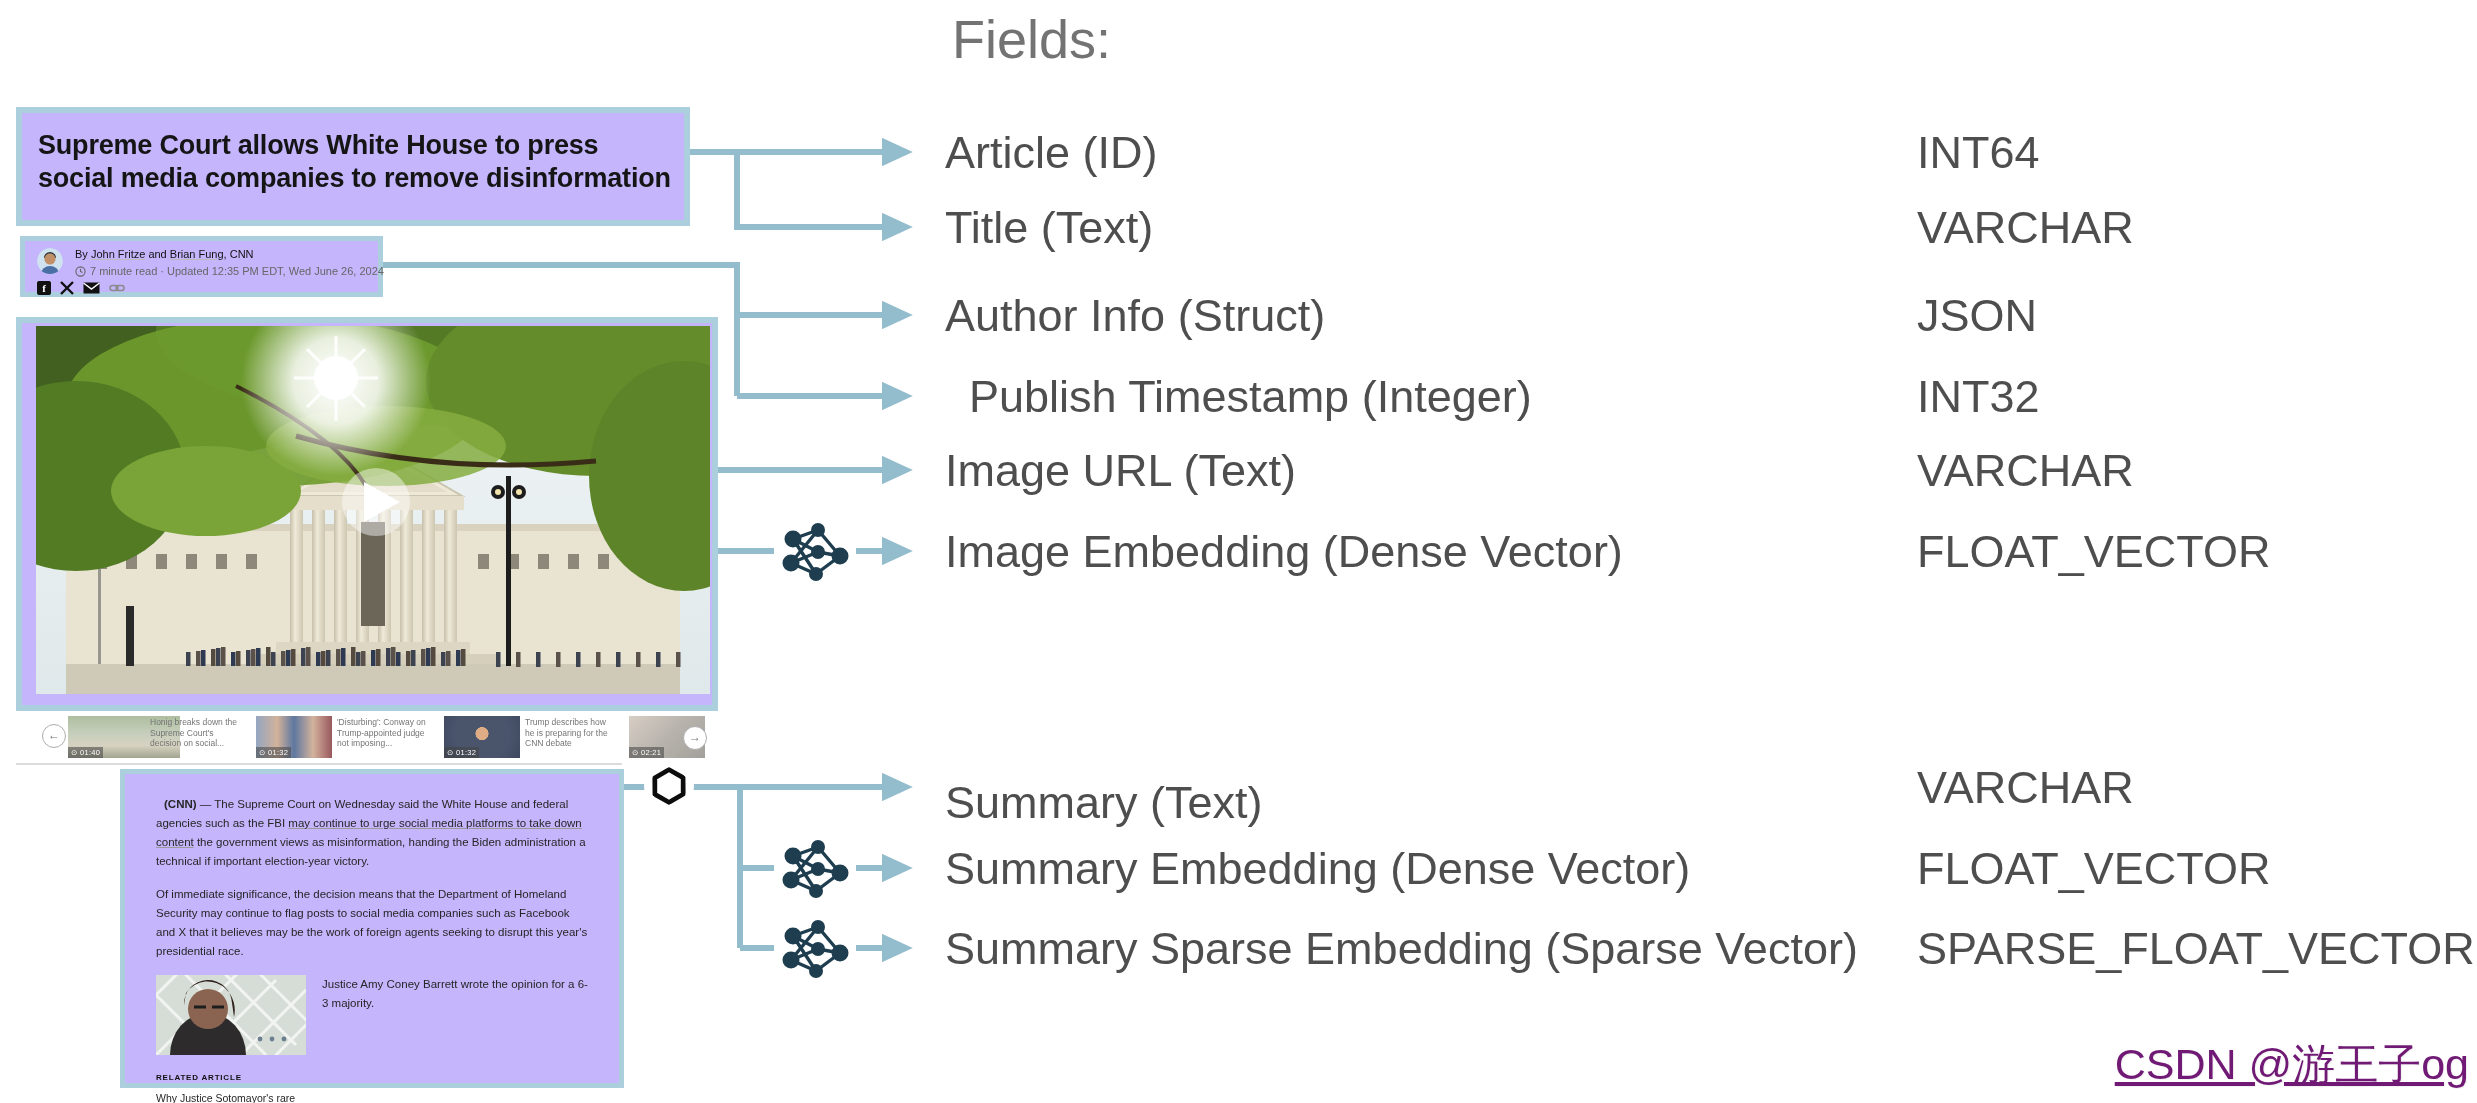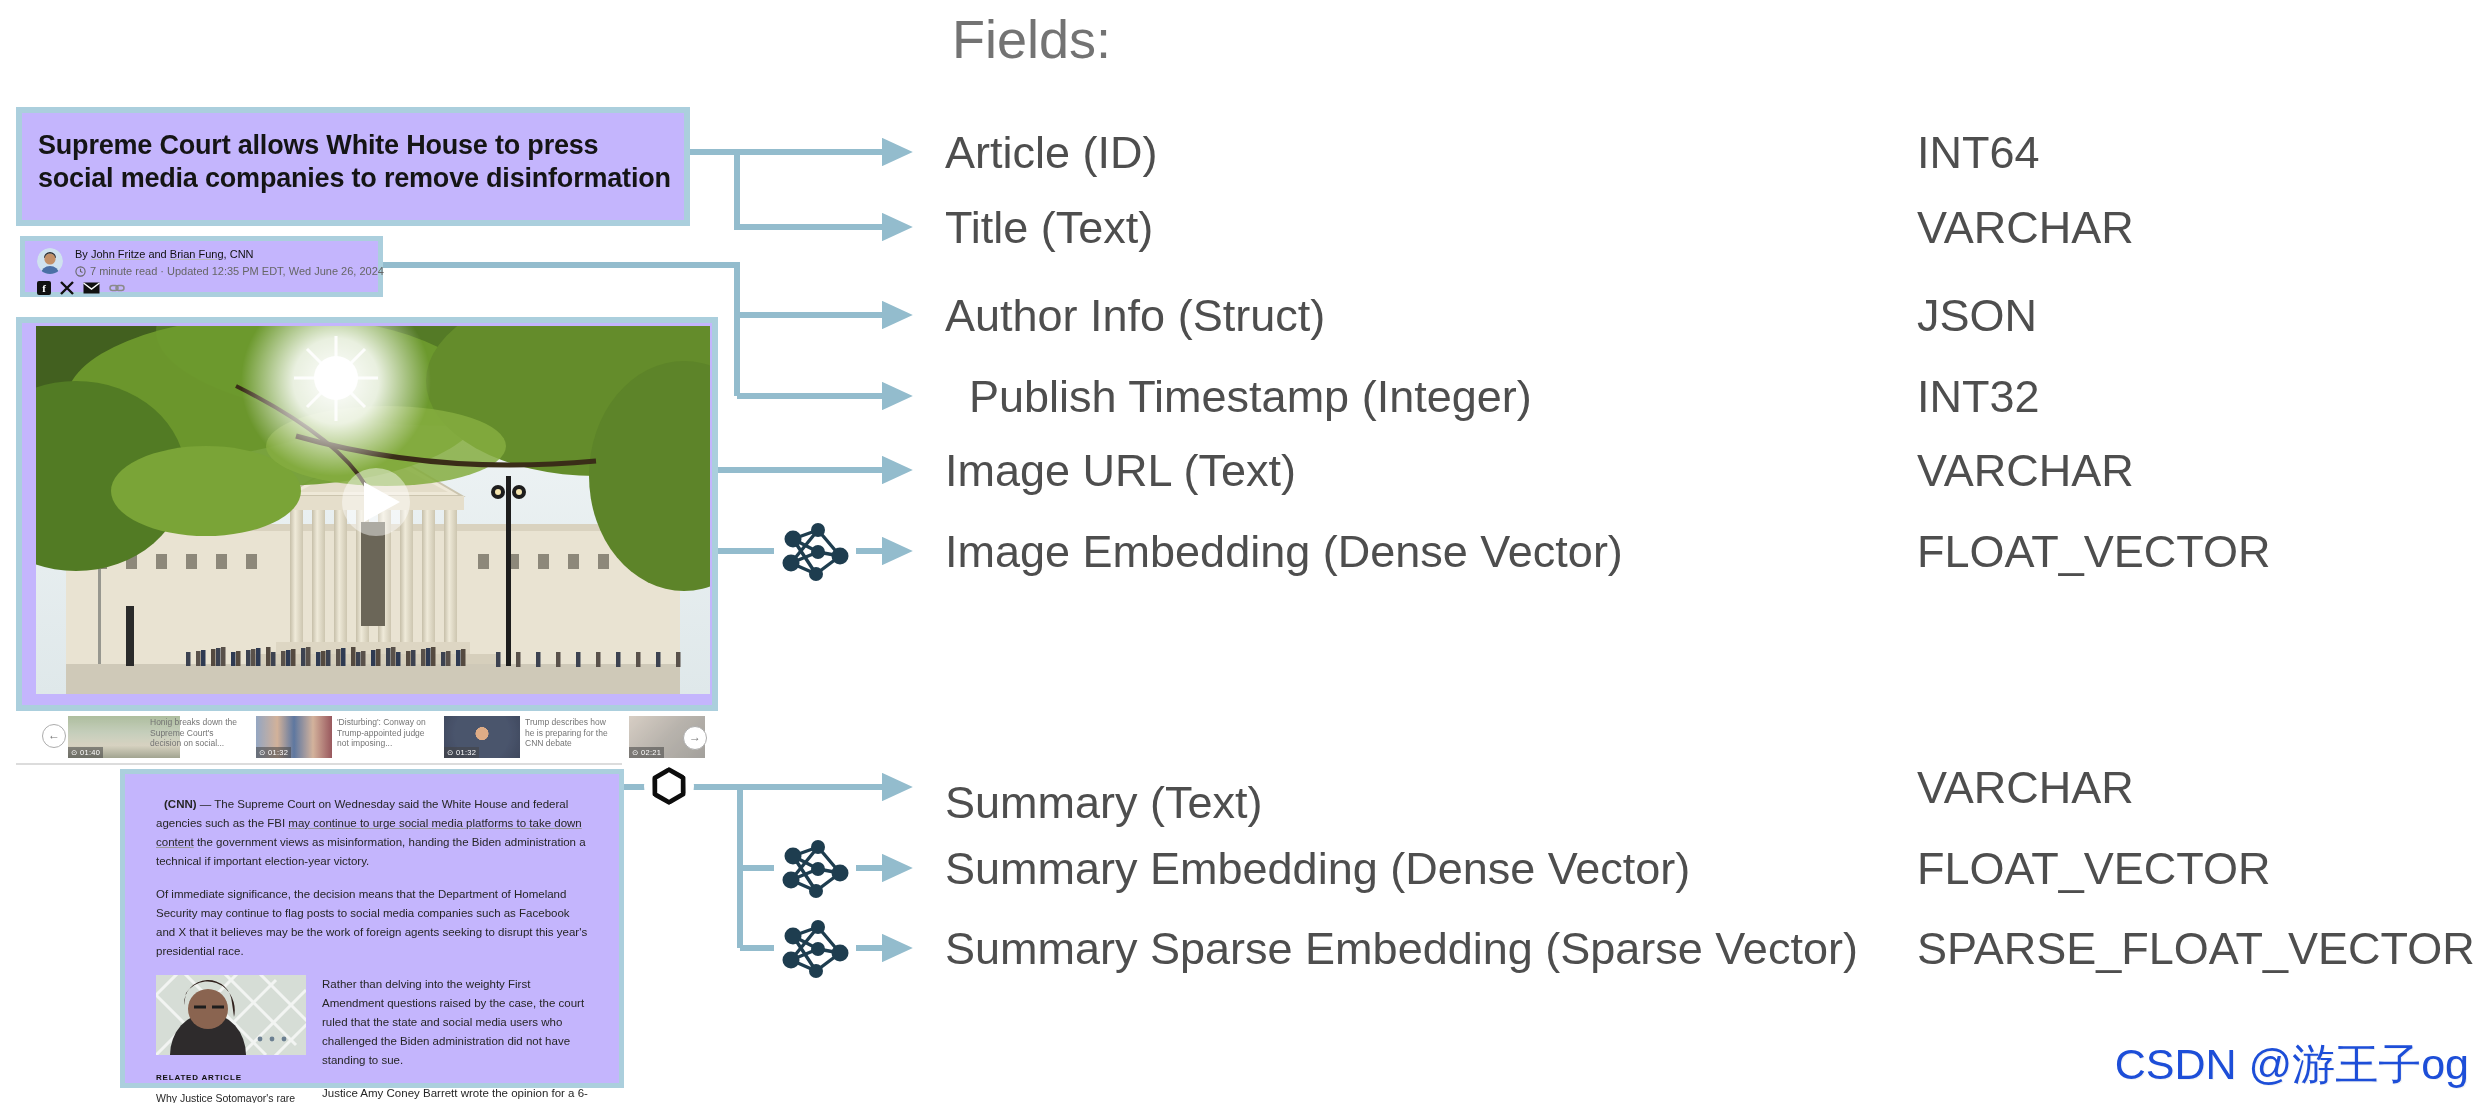--- a/index.html
+++ b/index.html
@@ -52,22 +52,22 @@
   .body-text{padding:21px 31px 0 31px;font-size:11.5px;line-height:19px;color:#262626;}
   .body-text p{margin:0 0 14px 0;}
   .body-text .lede{font-weight:bold;padding-left:8px;}
   .body-text .link{text-decoration:underline;text-decoration-color:#9a9a9a;}
   .two-col{display:flex;gap:14px;}
   .rel-col{width:152px;flex:0 0 152px;}
   .rel-label{font-size:8px;font-weight:bold;letter-spacing:.8px;color:#111;margin:7px 0 4px 0;}
   .rel-title{font-size:10.5px;line-height:15px;color:#262626;}
   .right-col{flex:1;}
 
-  .watermark{position:absolute;right:8px;top:1036px;font-size:43px;color:#1d4ed8;white-space:nowrap;
-             text-shadow:1px 1px 0 #f2f2f2;}
+  .watermark{position:absolute;right:8px;top:1036px;font-size:43px;color:#701a75;white-space:nowrap;
+             text-shadow:1px 1px 0 #f2f2f2;text-decoration:underline;}
 </style>
 </head>
 <body>
 
 <div class="canvas">
 
   <svg class="abs" style="left:0;top:0;z-index:1;" width="2477" height="1103" viewBox="0 0 2477 1103">
     <defs>
       <marker id="arrow" markerUnits="strokeWidth" markerWidth="5.4" markerHeight="4.8" refX="0.4" refY="2.4" orient="auto">
         <path d="M0,0 L5.2,2.4 L0,4.8 z" fill="#93bccd"></path>
@@ -412,21 +412,20 @@
             <path d="M28,30 a24,24 0 0 1 48,-2 l2,14 a30,30 0 0 0 -8,-28 a26,26 0 0 0 -40,4 z" fill="#30201c"></path>
             <path d="M38,32 h12 m6,0 h12" stroke="#1d1d1d" stroke-width="3"></path>
             <circle cx="104" cy="64" r="2.4" fill="#6b7f91"></circle>
               <circle cx="116" cy="64" r="2.4" fill="#6b7f91"></circle>
               <circle cx="128" cy="64" r="2.4" fill="#6b7f91"></circle>
           </svg>
           <div class="rel-label">RELATED ARTICLE</div>
           <div class="rel-title">Why Justice Sotomayor's rare reference to Dobbs may be a warning from liberals</div>
         </div>
         <div class="right-col">
-          <p>Rather than delving into the weighty First Amendment questions raised by the case, the court ruled that the state and social media users who challenged the Biden administration did not have standing to sue.</p>
           <p>Justice Amy Coney Barrett wrote the opinion for a 6-3 majority.</p>
 
         </div>
       </div>
     </div>
   </div>
 
   <div class="watermark">CSDN @游王子og</div>
 
 </div>

